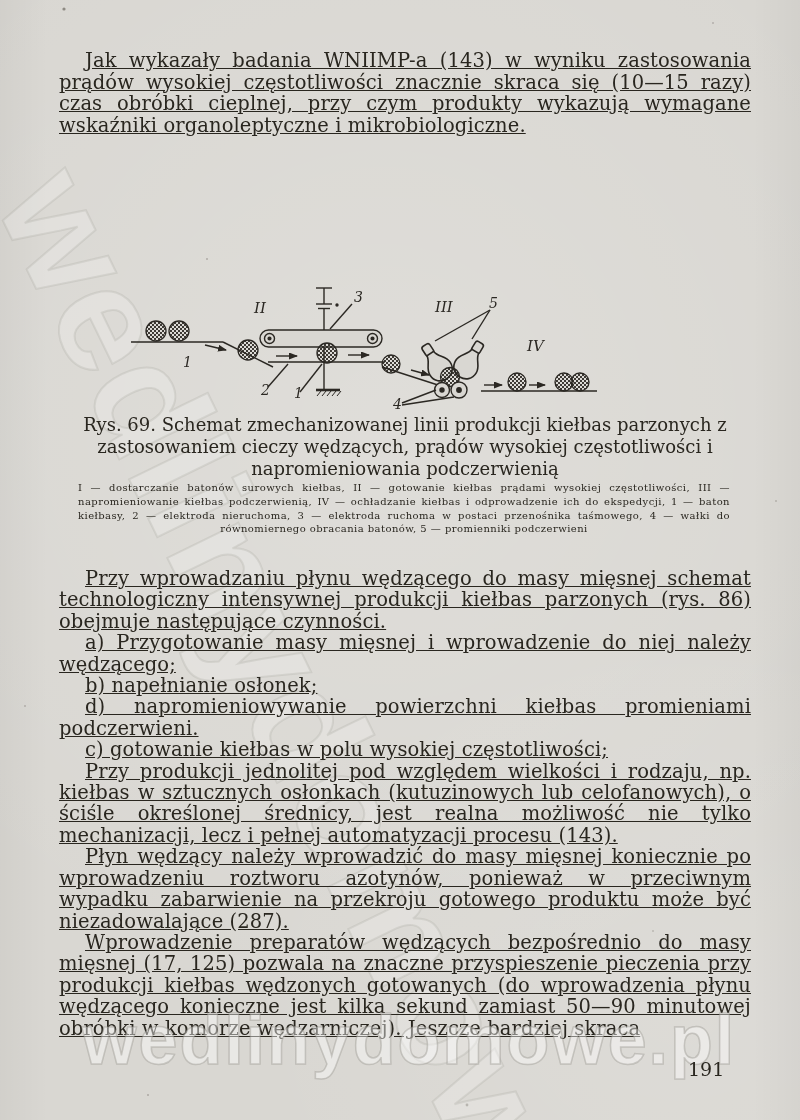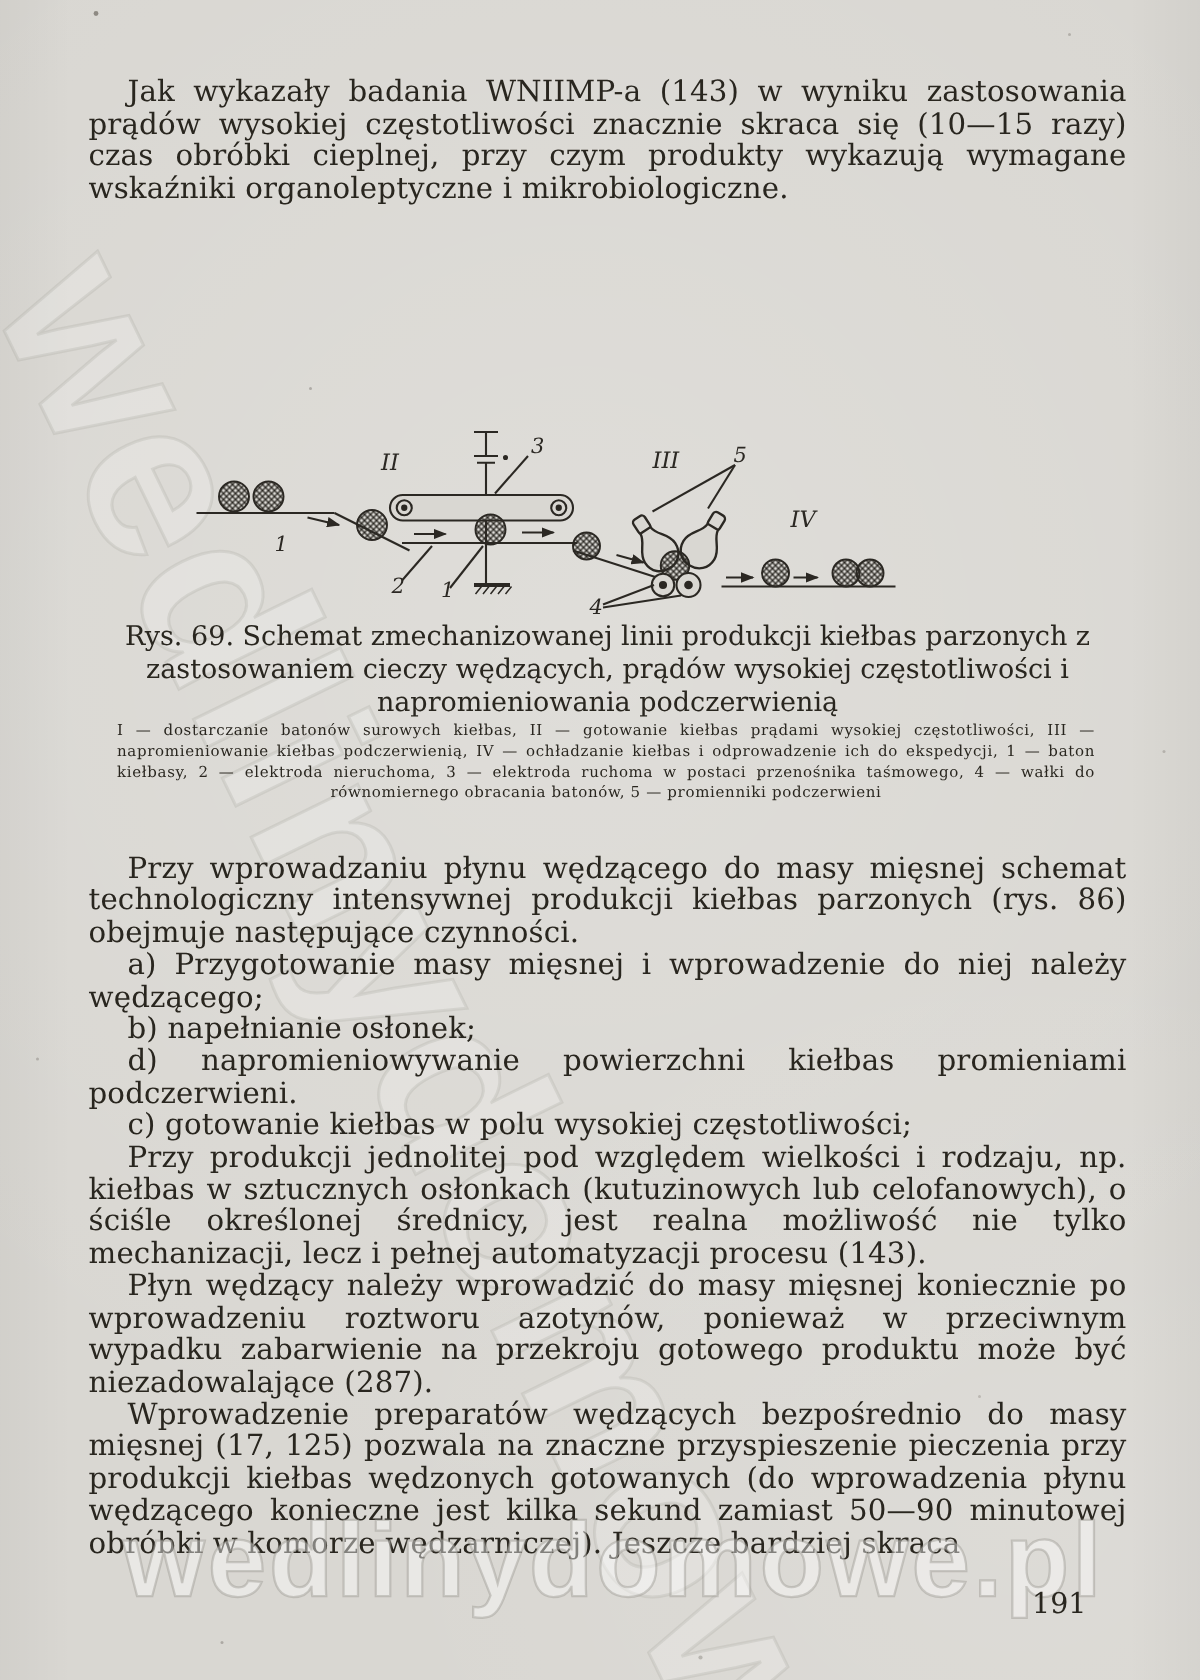--- a/index.html
+++ b/index.html
@@ -41,20 +41,21 @@
     letter-spacing:2px;
     color:rgba(255,255,255,0.42);
     -webkit-text-stroke:1.5px rgba(150,147,140,0.42);
     pointer-events:none;
   }
   .col{position:absolute;left:59px;width:692px;}
   p.body{
     margin:0;font-size:19.5px;line-height:21.6px;
     text-align:justify;text-indent:26px;
     letter-spacing:0.1px;
+    text-decoration:underline;
   }
   #top-block{top:50px;}
   #figure-svg{position:absolute;left:123px;top:283px;}
   #caption{top:414px;font-size:18px;line-height:22px;text-align:center;margin:0;}
   #legend{
     position:absolute;left:78px;top:481px;width:652px;margin:0;
     font-size:10px;line-height:13.8px;letter-spacing:0.45px;
     text-align:justify;text-align-last:center;
   }
   #bottom-block{top:568px;}

